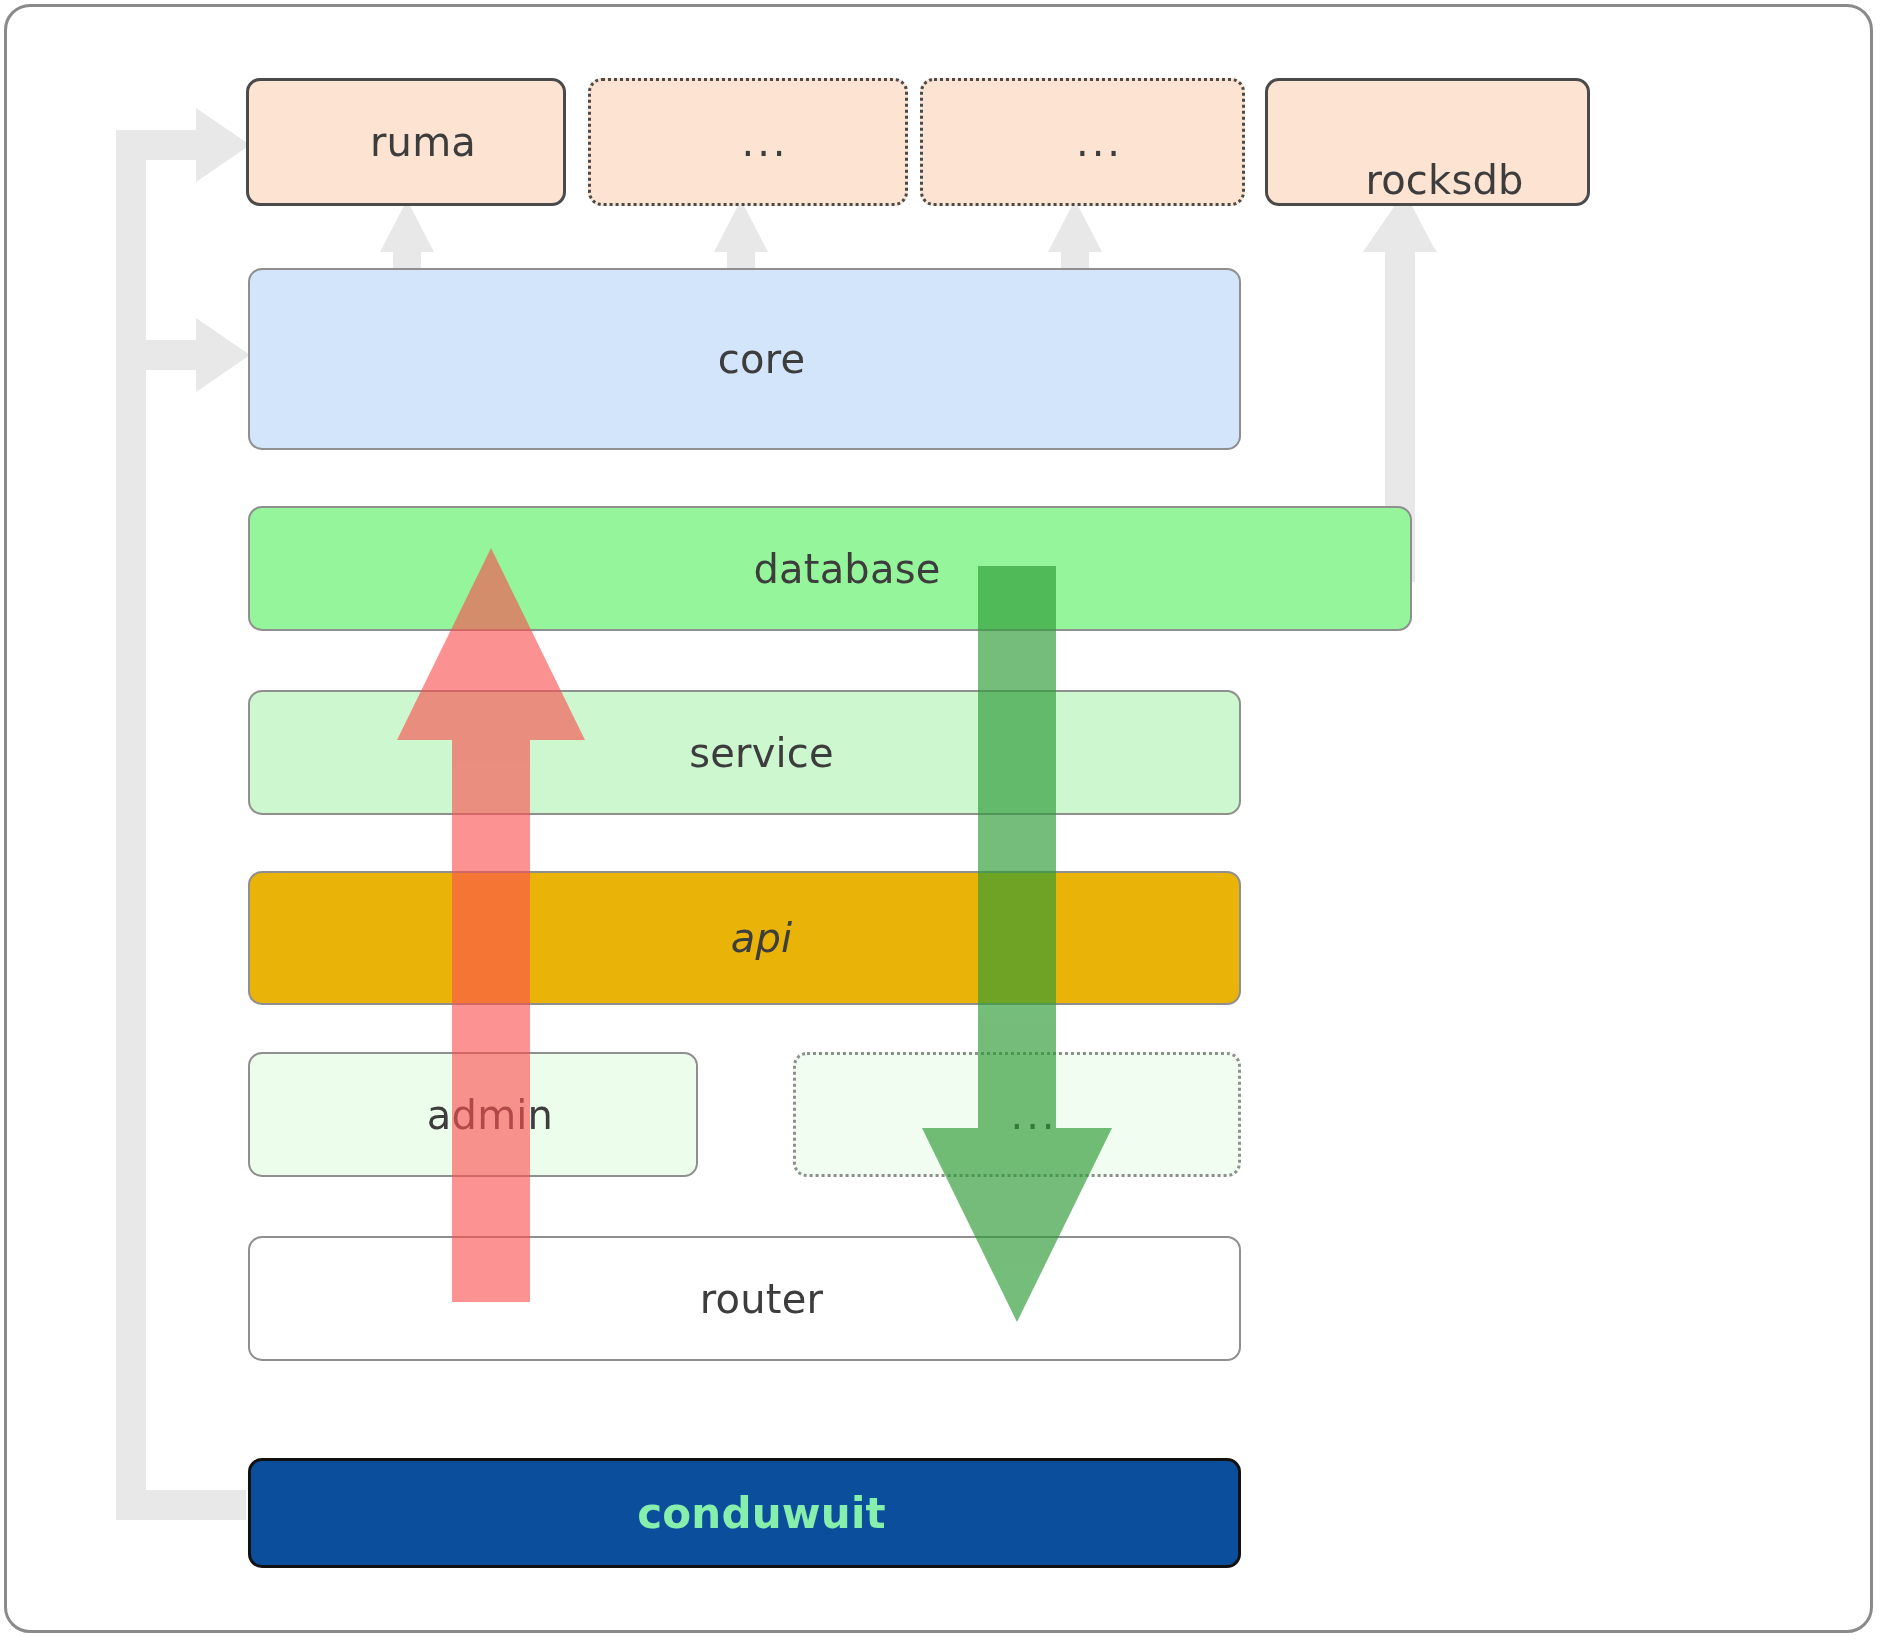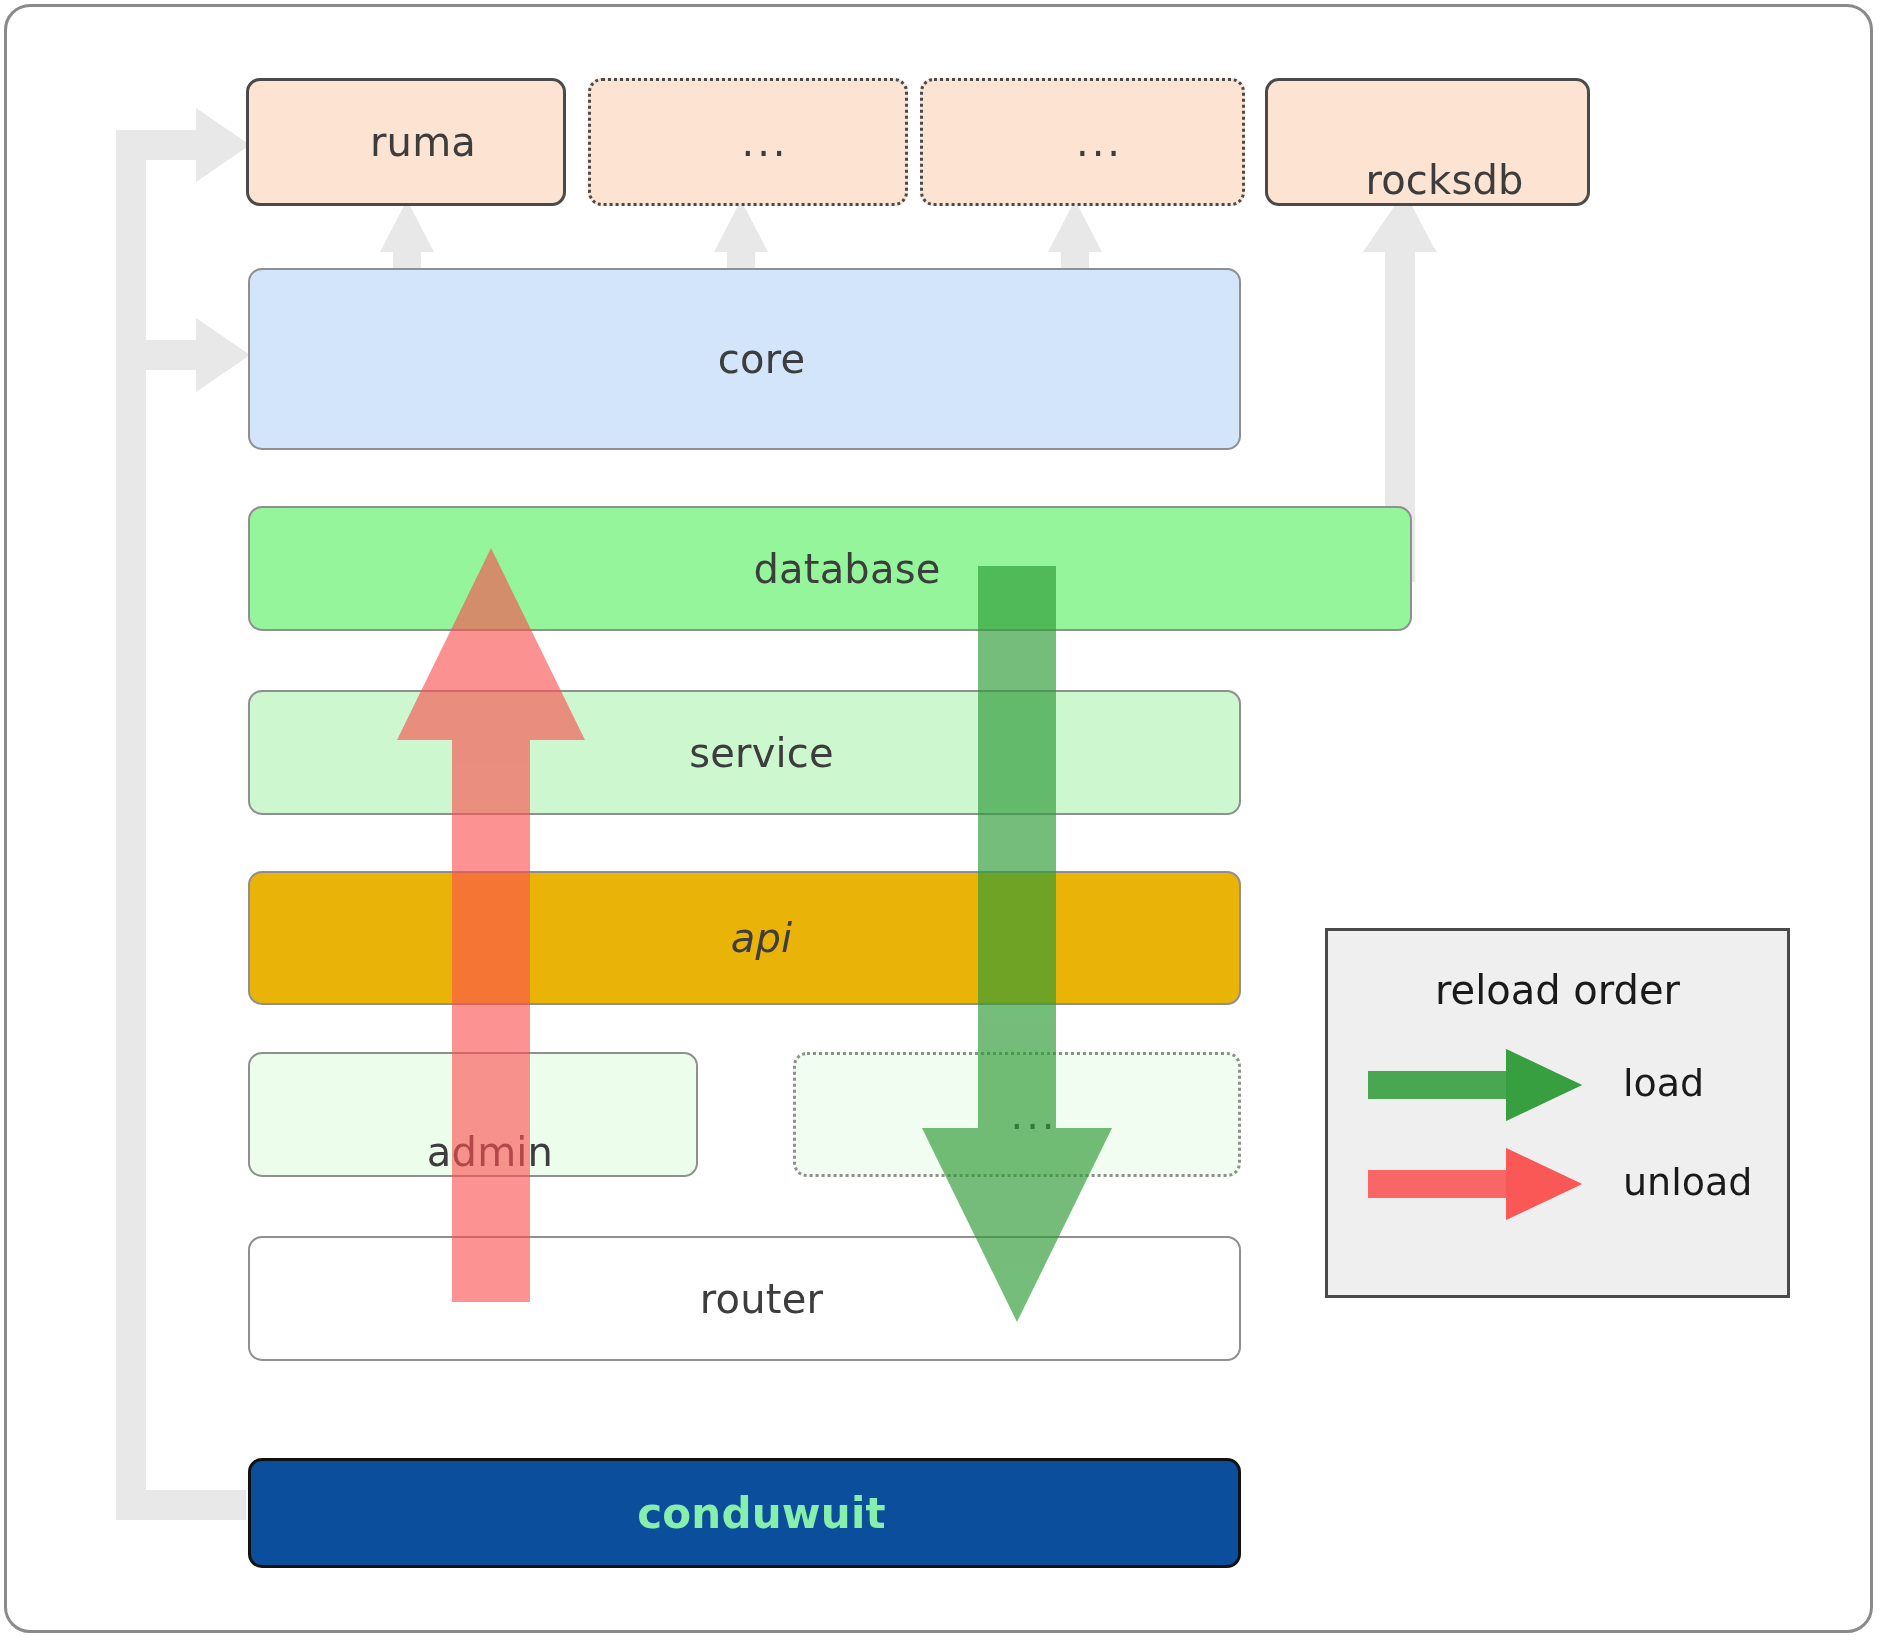--- a/index.html
+++ b/index.html
@@ -175,21 +175,21 @@
   </div>
 
   <div class="layer stack" style="left:248px; top:690px; width:993px; height:125px; background:#cdf7cf;">
     <span>service</span>
   </div>
 
   <div class="layer stack" style="left:248px; top:871px; width:993px; height:134px; background:#eab308;font-style:italic;">
     <span>api</span>
   </div>
 
-  <div class="layer stack" style="left:248px; top:1052px; width:450px; height:125px; background:#ecfdec;align-items:flex-end;">
+  <div class="layer stack" style="left:248px; top:1052px; width:450px; height:125px; background:#ecfdec;">
     <span>admin</span>
   </div>
 
   <div class="layer stack dotted" style="left:793px; top:1052px; width:448px; height:125px; background:#f1fdf1;">
     <span class="dots">...</span>
   </div>
 
   <div class="layer stack" style="left:248px; top:1236px; width:993px; height:125px; background:#ffffff;">
     <span>router</span>
   </div>
@@ -204,40 +204,13 @@
       <rect x="452" y="648" width="78" height="654" fill="#fb4f4f"></rect>
       <polygon points="491,548 585,740 397,740" fill="#fb4f4f"></polygon>
     </g>
 
     <g opacity="0.66">
       <rect x="978" y="566" width="78" height="654" fill="#2e9b36"></rect>
       <polygon points="1017,1322 922,1128 1112,1128" fill="#2e9b36"></polygon>
     </g>
   </svg>
 
-  <div id="legend" style="left:1325px; top:928px; width:465px; height:370px;">
-    <div id="legend-title">reload order</div>
-
-    <svg class="legend-art" width="465" height="370" viewBox="0 0 465 370" xmlns="http://www.w3.org/2000/svg">
-
-      <g opacity="0.85">
-        <rect x="40" y="140" width="172" height="28" fill="#2e9b36"></rect>
-        <polygon points="178,118 254,154 178,190" fill="#2e9b36"></polygon>
-      </g>
-      <g opacity="0.62">
-        <polygon points="178,118 254,154 178,190" fill="#2e9b36"></polygon>
-        <rect x="178" y="140" width="36" height="28" fill="#2e9b36"></rect>
-      </g>
-
-      <g opacity="0.85">
-        <rect x="40" y="239" width="172" height="28" fill="#fb4f4f"></rect>
-        <polygon points="178,217 254,253 178,289" fill="#fb4f4f"></polygon>
-      </g>
-      <g opacity="0.62">
-        <polygon points="178,217 254,253 178,289" fill="#fb4f4f"></polygon>
-        <rect x="178" y="239" width="36" height="28" fill="#fb4f4f"></rect>
-      </g>
-    </svg>
-
-    <div class="legend-label" style="left:295px; top:130px;">load</div>
-    <div class="legend-label" style="left:295px; top:229px;">unload</div>
-  </div>
 </div>
 
 </body></html>

